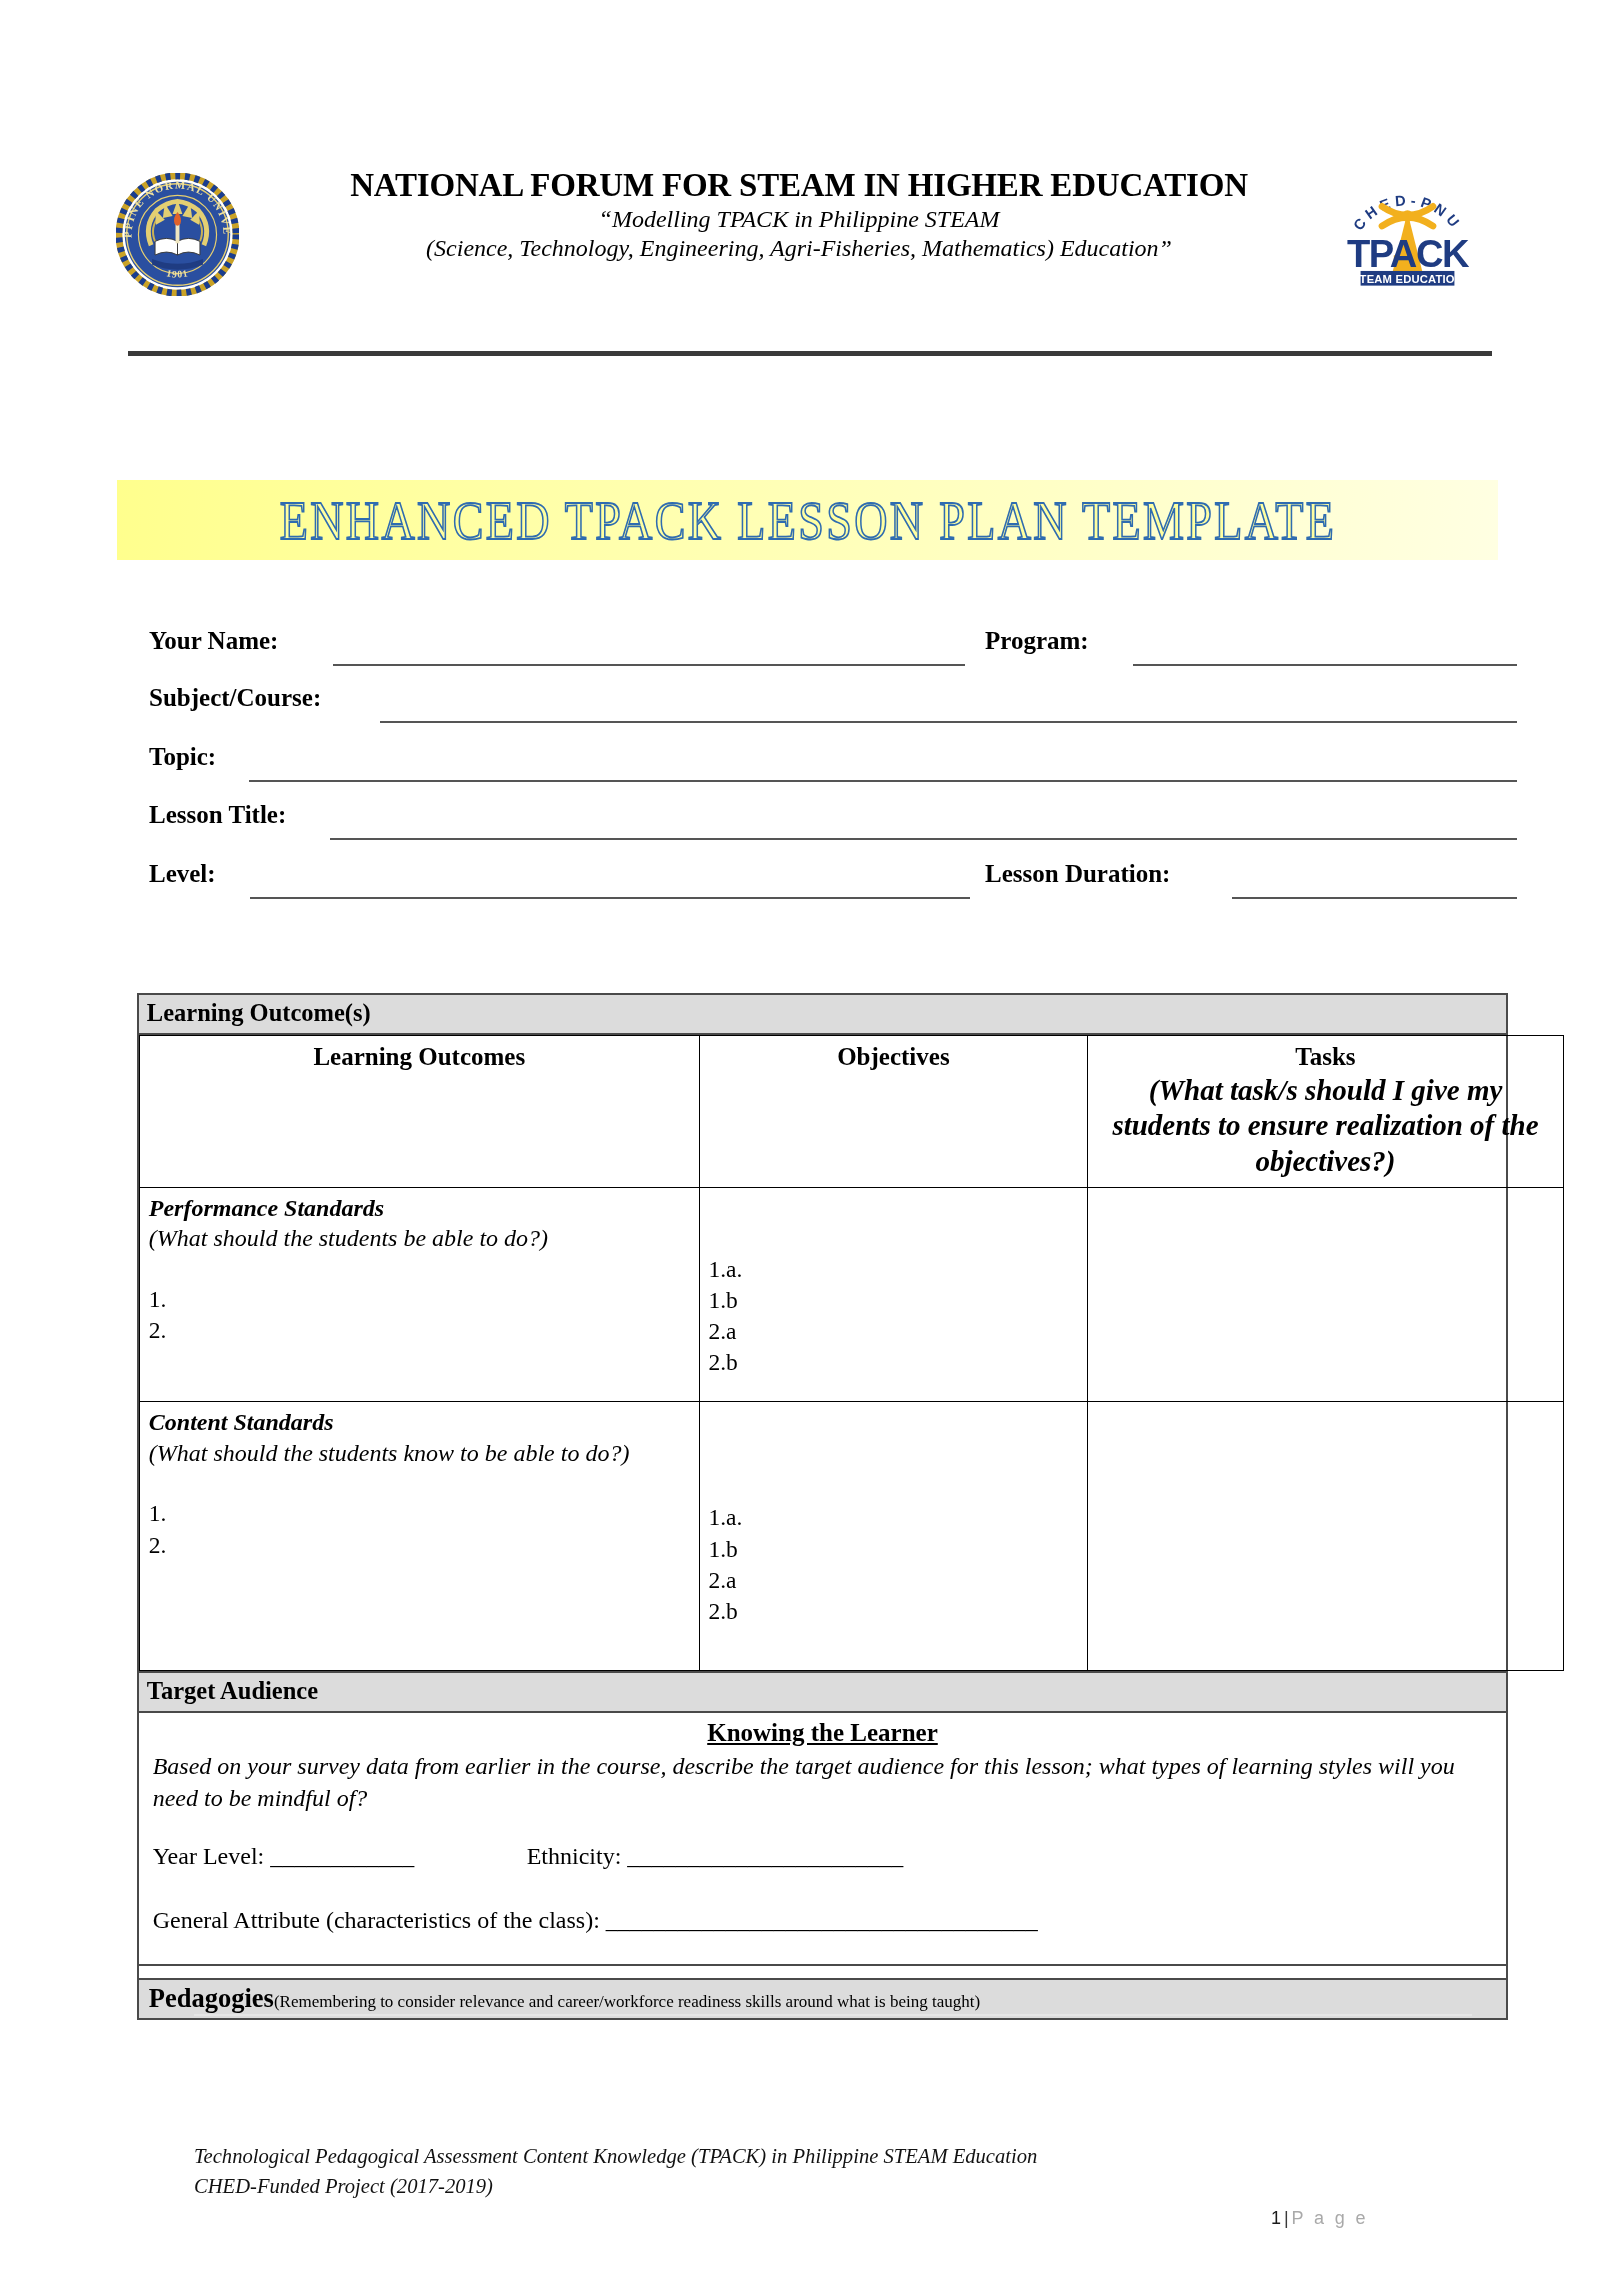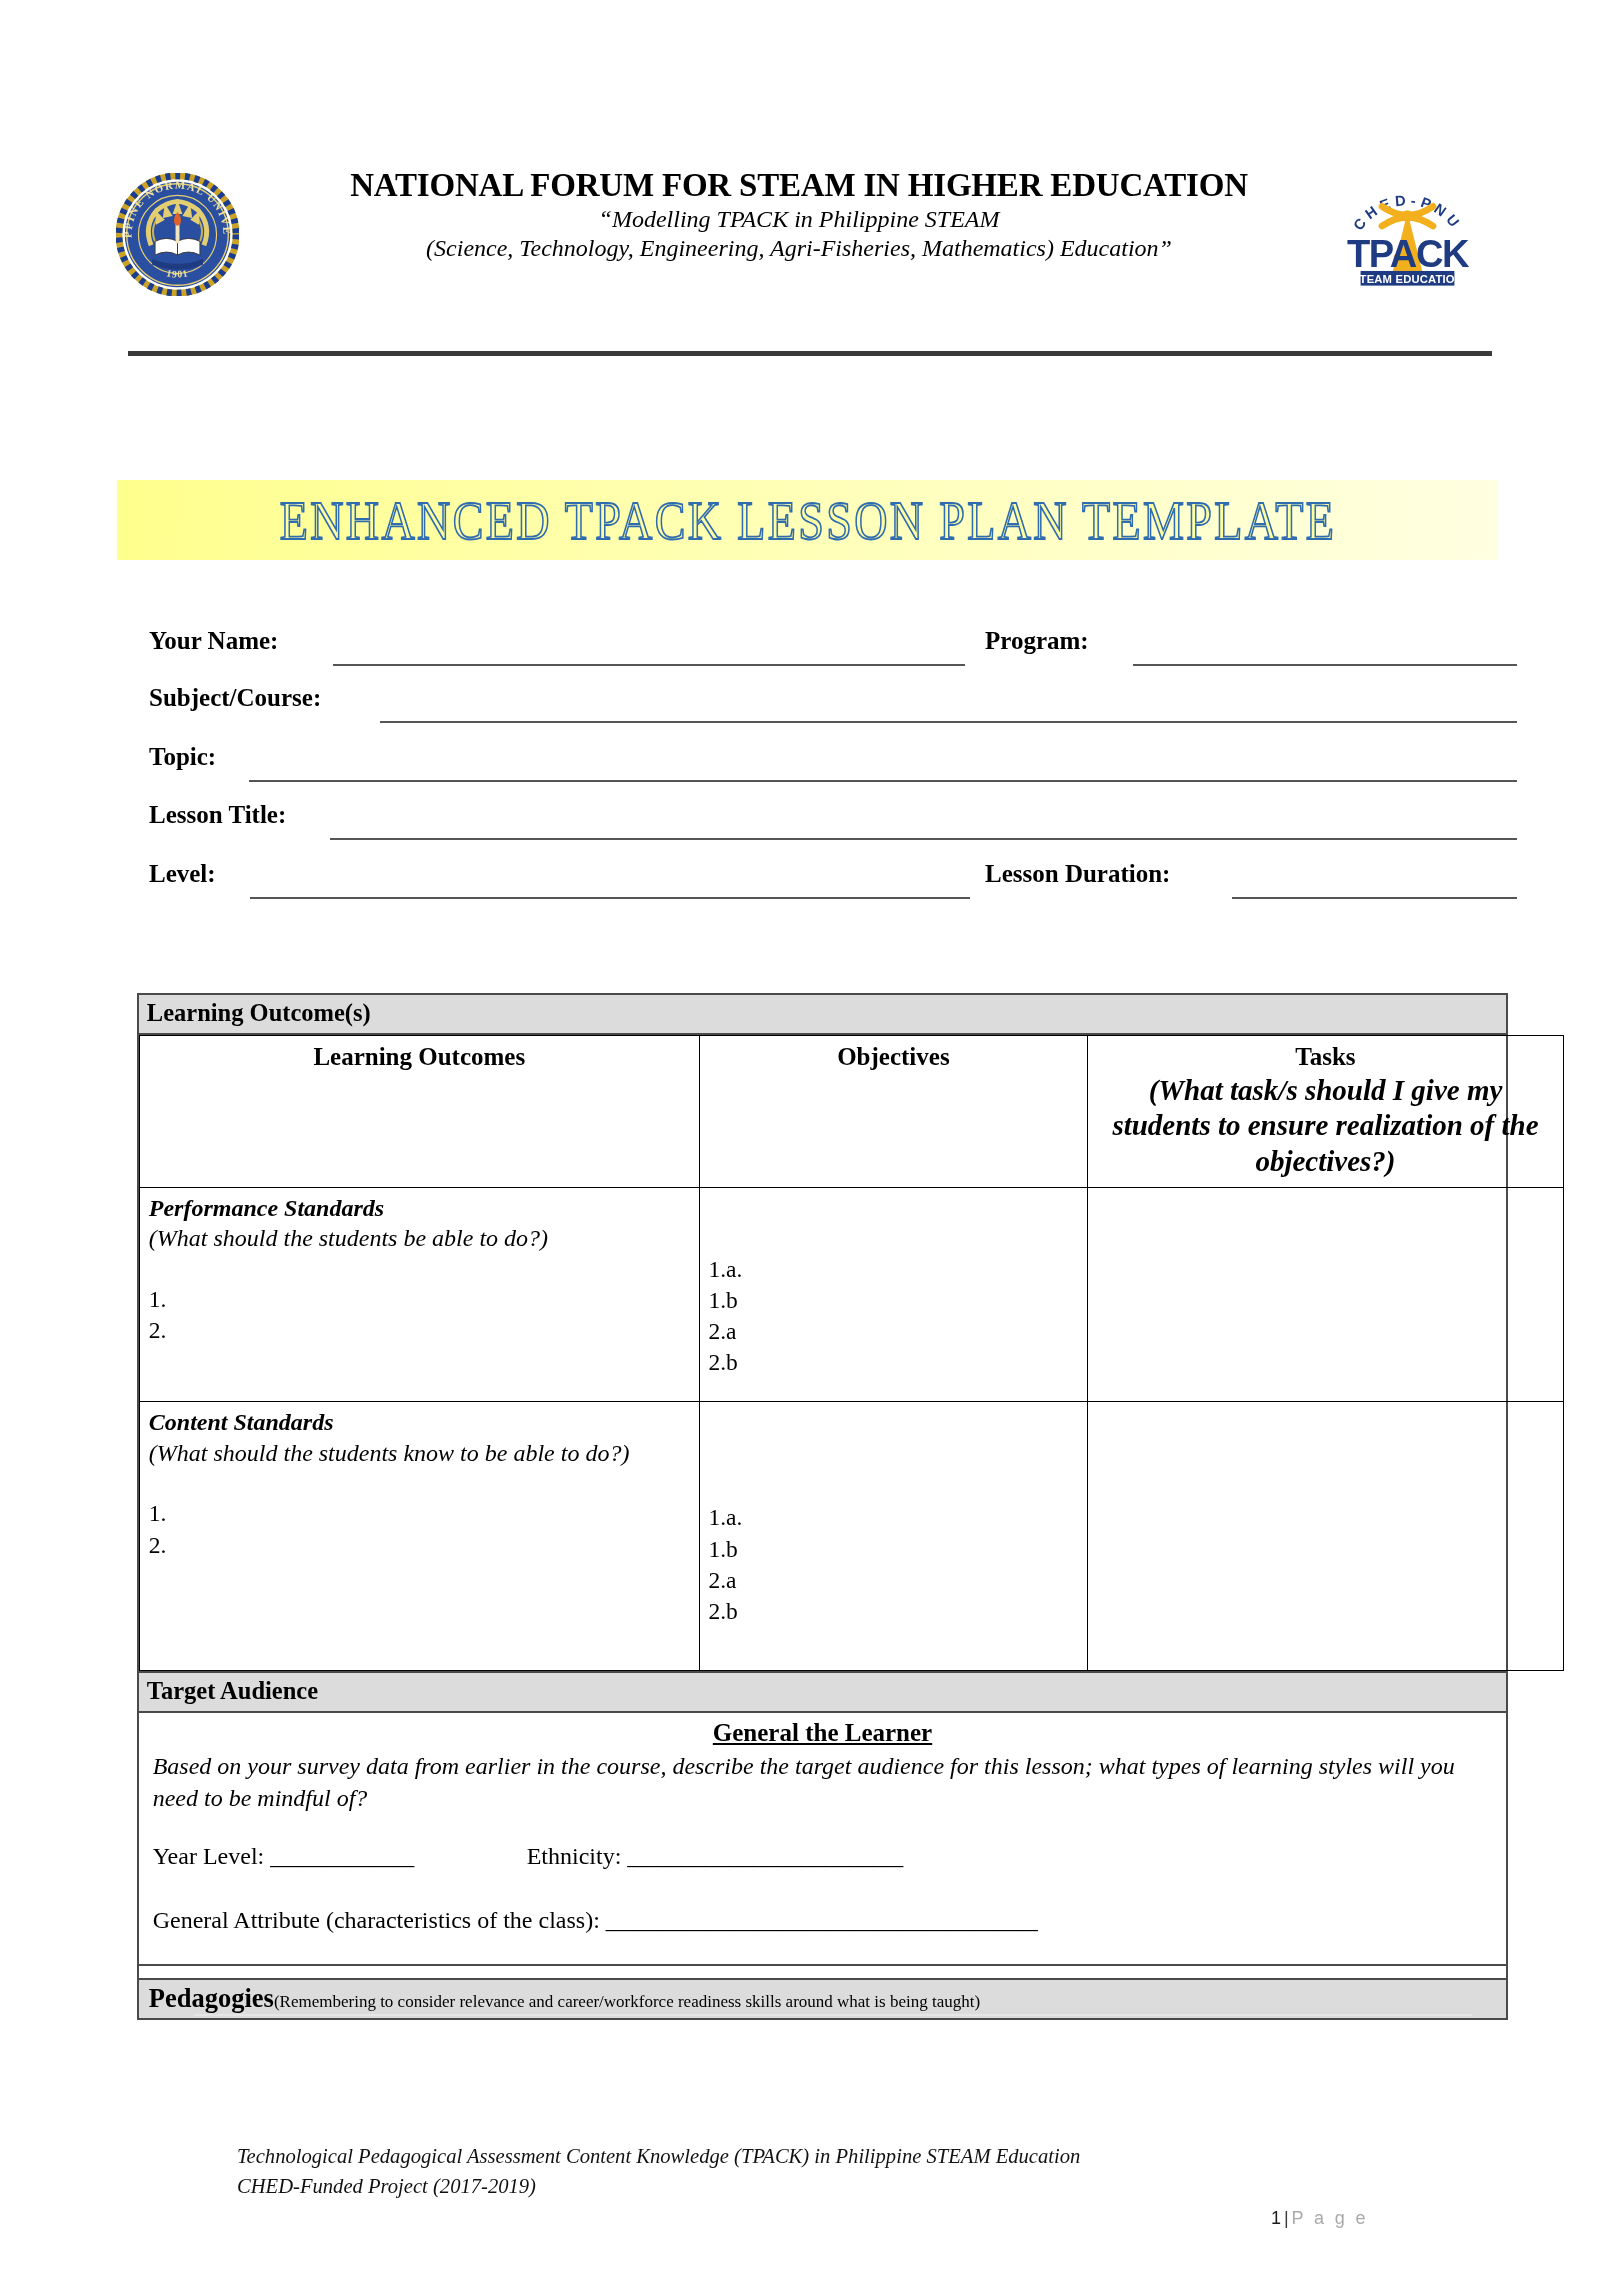--- a/index.html
+++ b/index.html
@@ -231,21 +231,20 @@
     left: 0; top: 2142px;
     width: 1621px;
   }
   .footer-text {
     position: absolute;
     left: 194px; top: 0;
     font-style: italic;
     font-size: 20.6px;
     line-height: 1.45;
     color: #111;
-    margin-left: 43px;
   }
   .footer-rule {
     position: absolute;
     left: 194px; top: 2014px;
     width: 1278px; height: 2px;
     background: #e6e6e6;
   }
   .footer-page {
     position: absolute;
     left: 1271px; top: 2208px;
@@ -430,21 +429,21 @@
         </div>
         <div class="gcell col-c"></div>
       </div>
     </div>
 
     <div class="band" style="border-top:2px solid #4a4a4a;">
       <span>Target Audience</span>
     </div>
 
     <div class="ta-body">
-      <div class="ta-heading">General the Learner</div>
+      <div class="ta-heading">Knowing the Learner</div>
       <div class="ta-intro">Based on your survey data from earlier in the course, describe the target audience for this lesson; what types of learning styles will you need to be mindful of?</div>
 
       <div class="ta-fields">
         <div class="ta-line">
           <span class="lbl-a">Year Level: ____________</span>
           <span class="lbl-b">Ethnicity: _______________________</span>
         </div>
         <div class="ta-line last">
           <span class="lbl-a">General Attribute (characteristics of the class): ____________________________________</span>
         </div>

